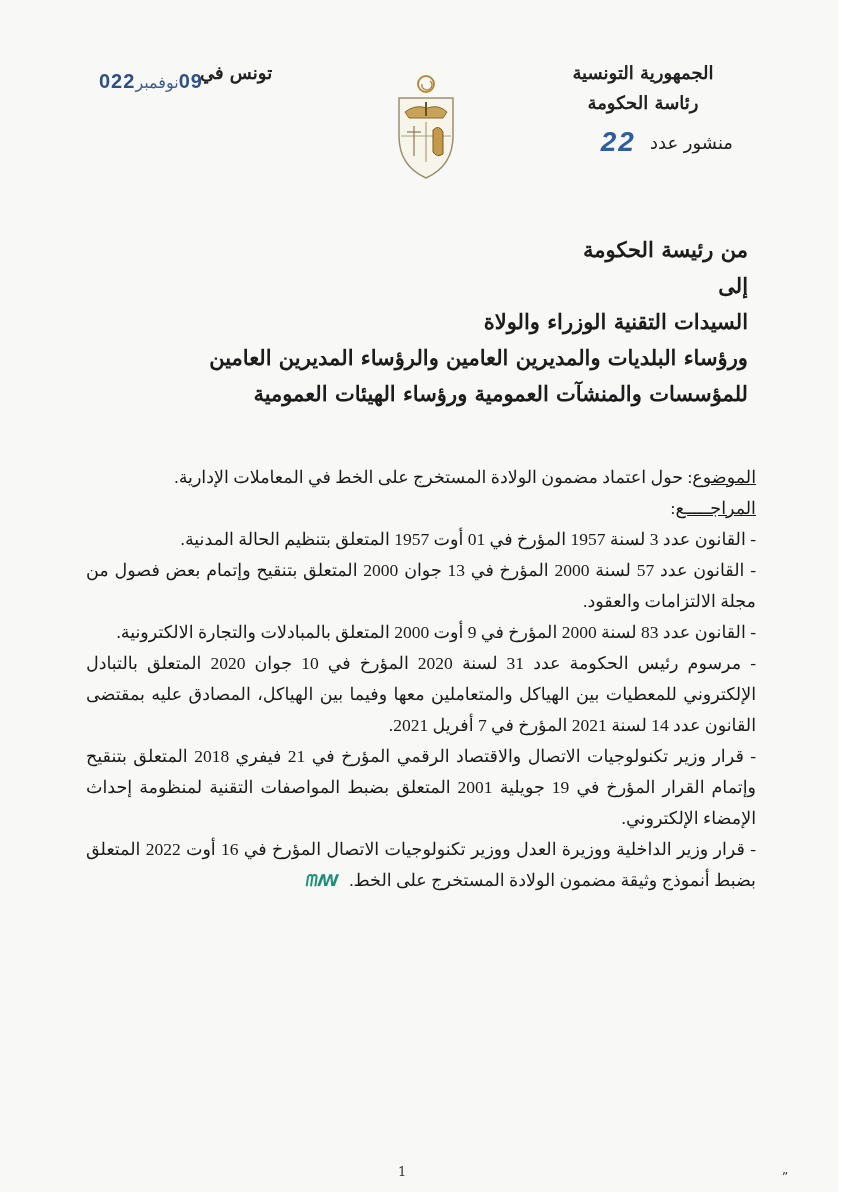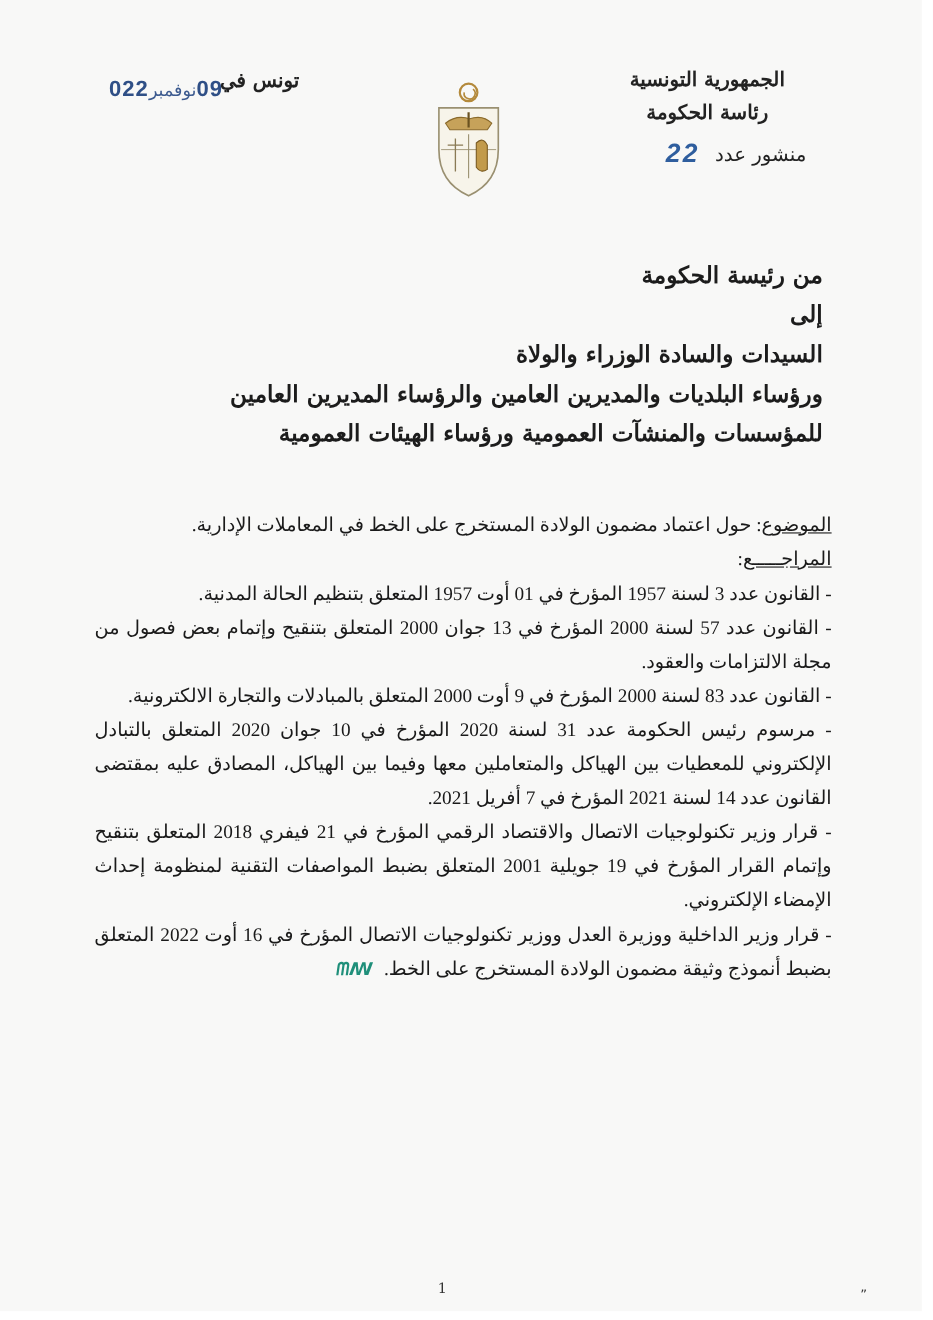--- a/index.html
+++ b/index.html
@@ -22,21 +22,21 @@
     position: absolute; right: 120px; top: 58px; width: 170px;
     direction: rtl; text-align: center;
     font-family: "DejaVu Serif", "Liberation Serif", serif;
     font-weight: bold; font-size: 18px; line-height: 30px; color: #222;
   }
   .circ-line {
     position: absolute; right: 115px; top: 126px; direction: rtl;
     font-size: 18px; color: #222; display: flex; align-items: center; gap: 14px;
   }
   .circ-num {
-    font-family: "Liberation Sans", sans-serif; font-size: 24px; font-weight: bold;
+    font-family: "Liberation Sans", sans-serif; font-size: 28px; font-weight: bold;
     color: #2f5e9e; font-style: italic; letter-spacing: 2px;
   }
   .emblem { position: absolute; left: 393px; top: 74px; width: 66px; height: 110px; }
   .tunis-label {
     position: absolute; left: 200px; top: 62px; direction: rtl;
     font-family: "DejaVu Serif", serif; font-weight: bold; font-size: 18px; color: #222;
   }
   .date-stamp {
     position: absolute; left: 60px; top: 70px; display: flex; align-items: baseline; 
     color: #2f4f86; font-family: Liberation Sans, sans-serif; margin-left: 39px;
@@ -107,21 +107,21 @@
   <div class="tunis-label">تونس في</div>
   <div class="date-stamp">
     <span class="big">022</span>
     <span class="small">نوفمبر</span>
     <span class="big">09</span>
   </div>
 
   <div class="addr">
     <div>من رئيسة الحكومة</div>
     <div>إلى</div>
-    <div>السيدات والسادة الوزراء والولاة</div>
+    <div>السيدات التقنية الوزراء والولاة</div>
     <div>ورؤساء البلديات والمديرين العامين والرؤساء المديرين العامين</div>
     <div>للمؤسسات والمنشآت العمومية ورؤساء الهيئات العمومية</div>
   </div>
 
   <div class="body">
     <p>
       <span class="label-u">الموضوع</span><span>: حول اعتماد مضمون الولادة المستخرج على الخط في المعاملات الإدارية.</span>
     </p>
     <p>
       <span class="label-u">المراجـــــع</span><span>:</span>

